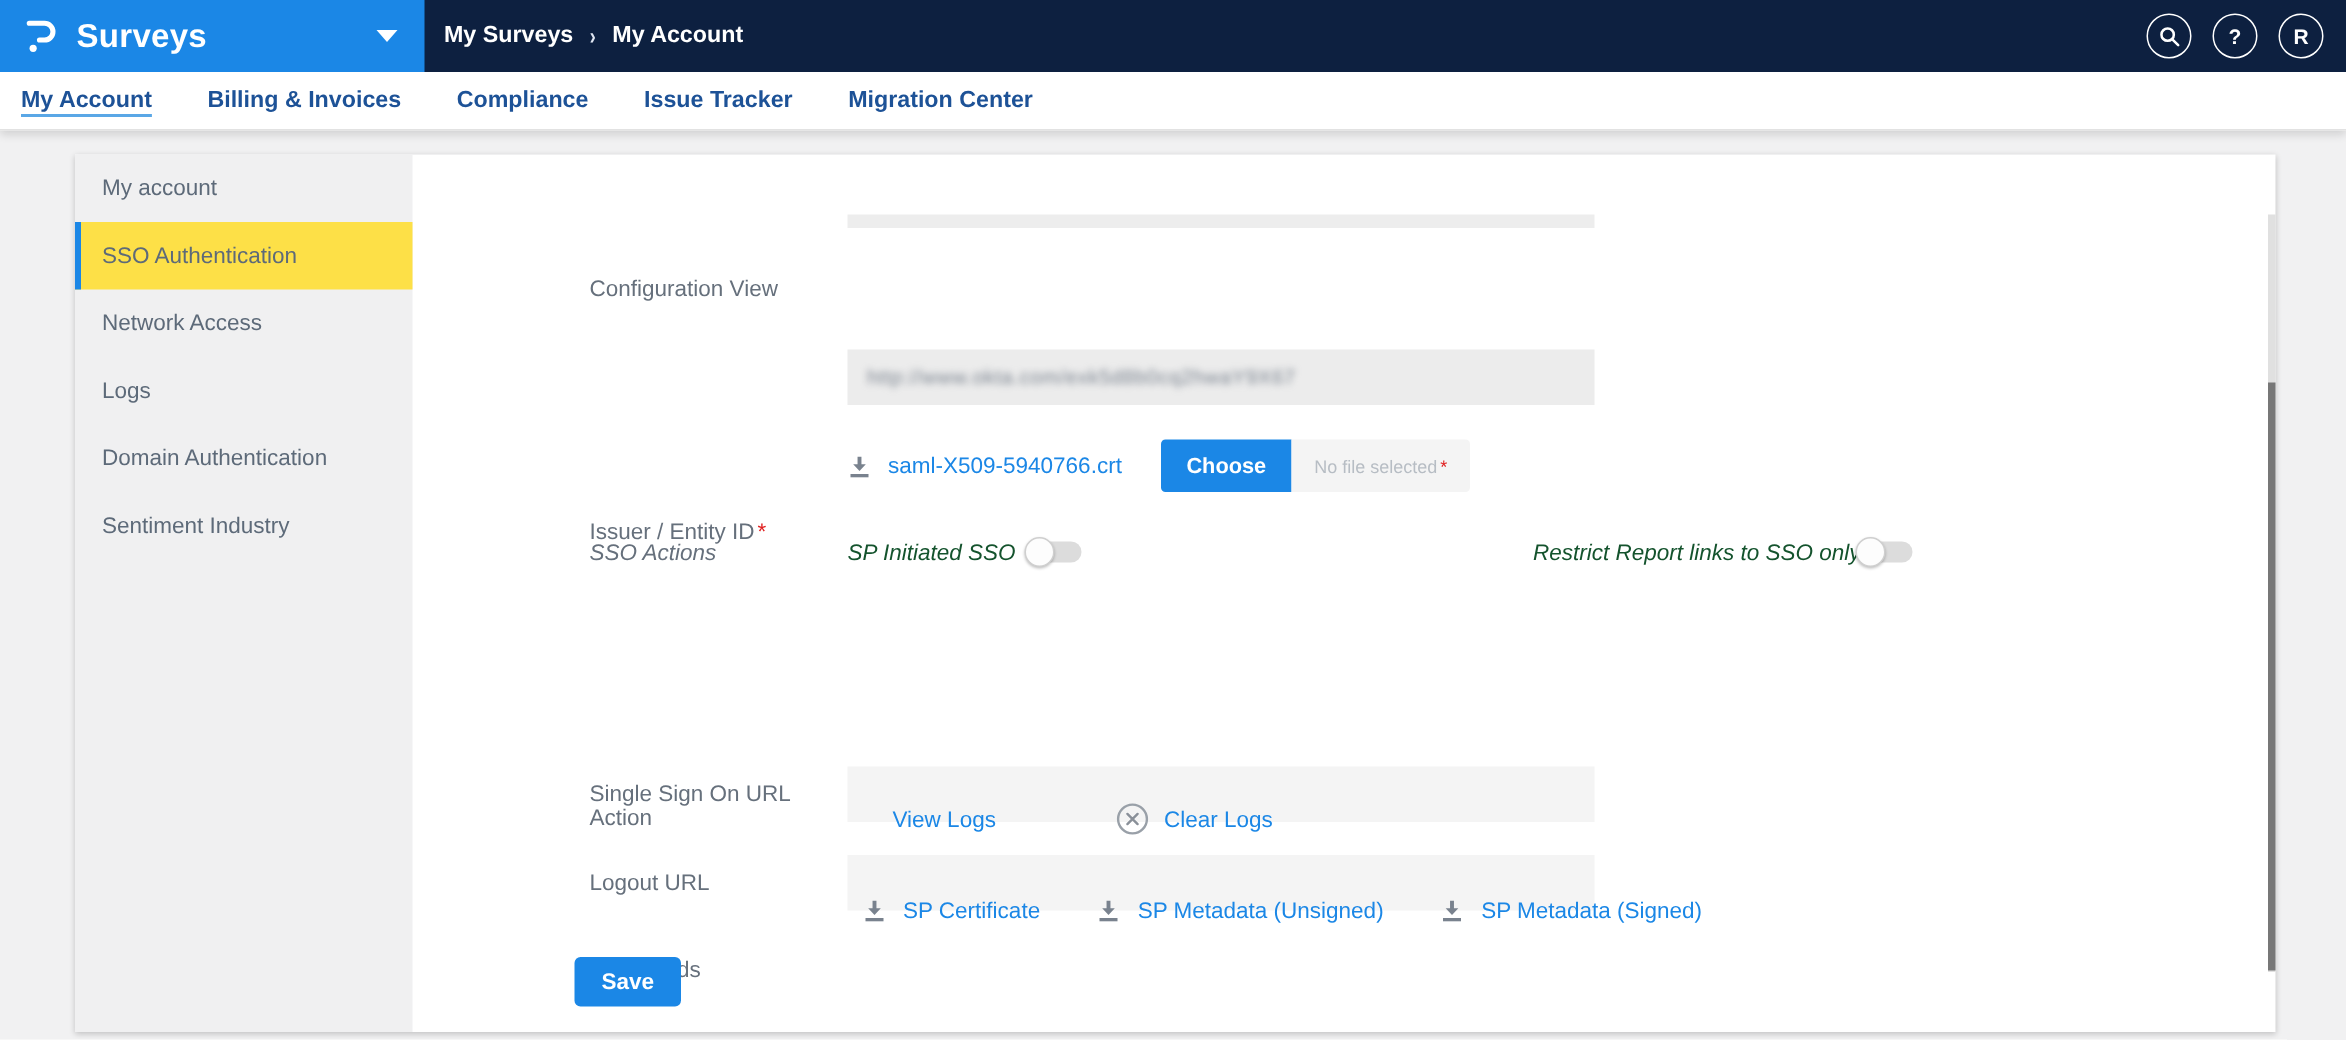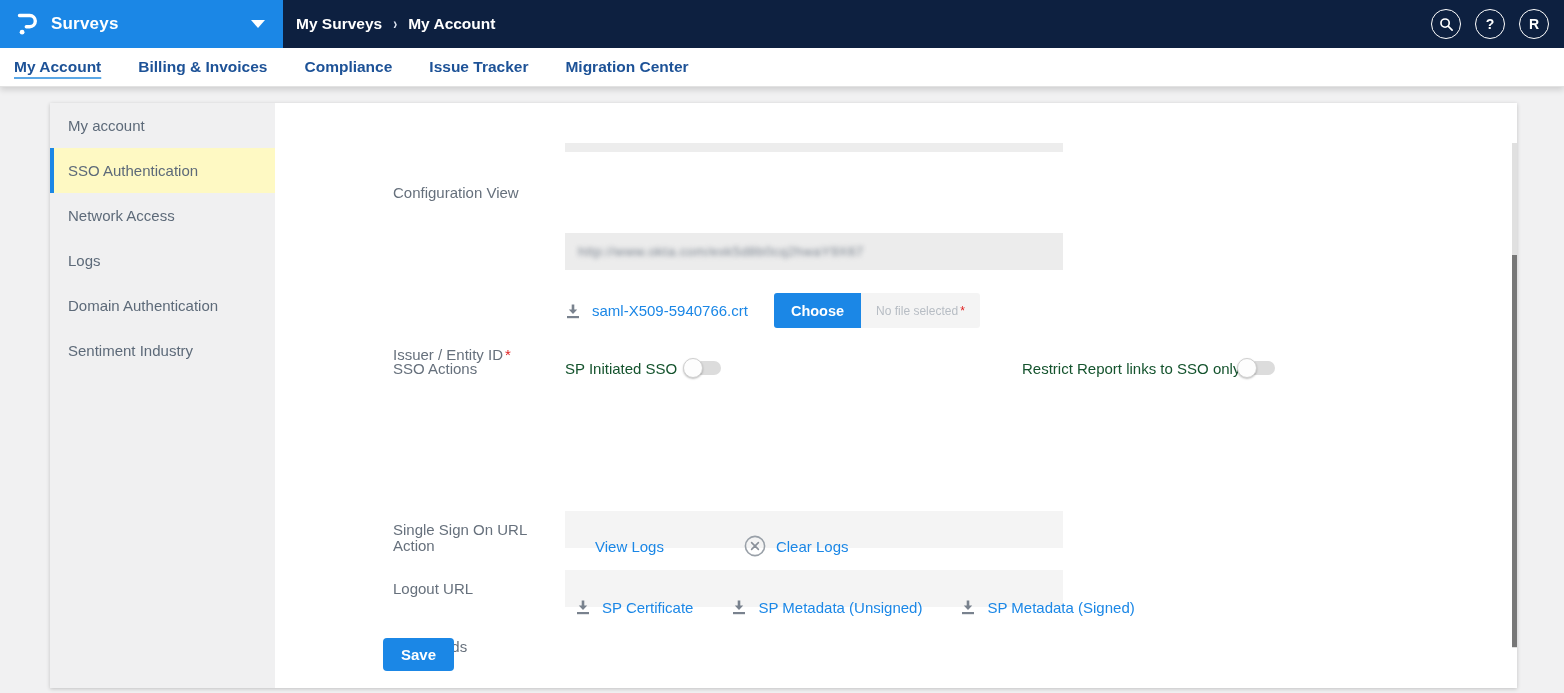--- a/index.html
+++ b/index.html
@@ -6,21 +6,21 @@
   html,body { width:1564px; height:693px; overflow:hidden; }
   body { font-family:"Liberation Sans", sans-serif; background:#f1f1f2; }
   .page { position:relative; width:1564px; height:693px; }
 
   
   .topbar { position:absolute; top:0; left:0; width:1564px; height:48px;
             background:#0d2040; display:flex; align-items:center; z-index:30; }
   .brand { width:283px; height:48px; background:#1b87e6; display:flex;
            align-items:center; padding:0 18px 0 16px; color:#fff; }
   .brand-logo { width:24px; height:26px; margin-right:11px; flex:0 0 auto; }
-  .brand-label { font-size:17px; font-weight:700; letter-spacing:.2px; }
+  .brand-label { font-size:22px; font-weight:700; letter-spacing:.2px; }
   .brand-caret { margin-left:auto; width:0; height:0; border-left:7px solid transparent;
                  border-right:7px solid transparent; border-top:8px solid #ffffff; }
   .breadcrumb { display:flex; align-items:center; gap:11px; margin-left:13px;
                 color:#fff; font-size:15.5px; font-weight:700; }
   .crumb-sep { font-size:12px; font-weight:700; color:#dfe6f2; transform:scaleY(1.3); }
   .topbar-icons { margin-left:auto; display:flex; align-items:center; gap:14px;
                   padding-right:15px; }
   .circle-btn { width:30px; height:30px; border:1.7px solid #ffffff; border-radius:50%;
                 display:flex; align-items:center; justify-content:center; color:#fff;
                 font-size:14px; font-weight:700; cursor:pointer; background:transparent; }
@@ -33,21 +33,21 @@
   .tab.active { text-decoration:underline; text-decoration-color:#5aa7e6;
                 text-decoration-thickness:1.5px; text-underline-offset:5px; }
 
   
   .page-body { position:absolute; top:87px; left:0; width:1564px; height:606px; background:#f1f1f2; }
   .card { position:absolute; left:50px; top:16px; width:1467px; height:585px; background:#fff;
           box-shadow:0 1px 4px rgba(0,0,0,.20); display:flex; }
   .sidebar { width:225px; background:#f0f0f1; flex:0 0 auto; }
   .side-item { height:45px; line-height:45px; padding-left:18px; font-size:15px;
                color:#5d6a79; cursor:pointer; white-space:nowrap; }
-  .side-item.active { background:#fef9c3; border-left:4px solid #1b87e6; padding-left:14px; }
+  .side-item.active { background:#fde047; border-left:4px solid #1b87e6; padding-left:14px; }
   .content { position:relative; flex:1 1 auto; font-size:15px; }
 
   .row-label { position:absolute; left:118px; color:#66707c; font-size:15px; white-space:nowrap; }
   .req { color:#e02020; margin-left:2px; }
 
   .cutoff-input { position:absolute; left:290px; top:40px; width:498px; height:9px; background:#ededed; }
 
   
   .row-config { position:absolute; top:75px; left:0; right:0; height:30px; }
   .row-config .row-label { line-height:30px; }
@@ -72,21 +72,21 @@
   .cert-controls { position:absolute; left:290px; top:0; height:35px; display:flex; align-items:center; }
   .dl-icon { width:16px; height:16px; flex:0 0 auto; }
   .file-link { color:#1b87e6; font-size:15px; margin-left:11px; text-decoration:none; cursor:pointer; white-space:nowrap; }
   .choose-btn { margin-left:26px; height:35px; background:#1b87e6; color:#fff; border:none;
                 font-family:inherit; font-size:14.5px; font-weight:600; padding:0 17px;
                 border-radius:3px 0 0 3px; cursor:pointer; }
   .no-file { height:35px; background:#f4f4f4; color:#b7bdc4; font-size:12px;
              display:flex; align-items:center; padding:0 15px; border-radius:0 3px 3px 0; }
 
   
-  .row-sso { position:absolute; top:247px; left:0; right:12px; height:37px; }
+  .row-sso { position:absolute; top:247px; left:0; right:12px; height:37px;font-style:italic; }
   .row-sso .row-label { line-height:37px; }
   .tgl-label { position:absolute; color:#14532d; font-size:15px; line-height:37px; white-space:nowrap; }
   .switch { position:relative; width:36px; height:14px; border-radius:7px; background:#dcdcdc;
             cursor:pointer; flex:0 0 auto; }
   .switch .knob { position:absolute; top:-3px; left:-2px; width:20px; height:20px; border-radius:50%;
                   background:#fdfdfd; border:1px solid #cfcfcf; box-shadow:0 1px 2px rgba(0,0,0,.25); }
   .switch.on { background:#8cc2ee; }
   .switch.on .knob { left:auto; right:-2px; background:#1b87e6; border-color:#1b87e6; }
   .sw-abs { position:absolute; top:11px; }
   .highlight-box { position:absolute; left:477px; top:0; width:245px; height:37px;

